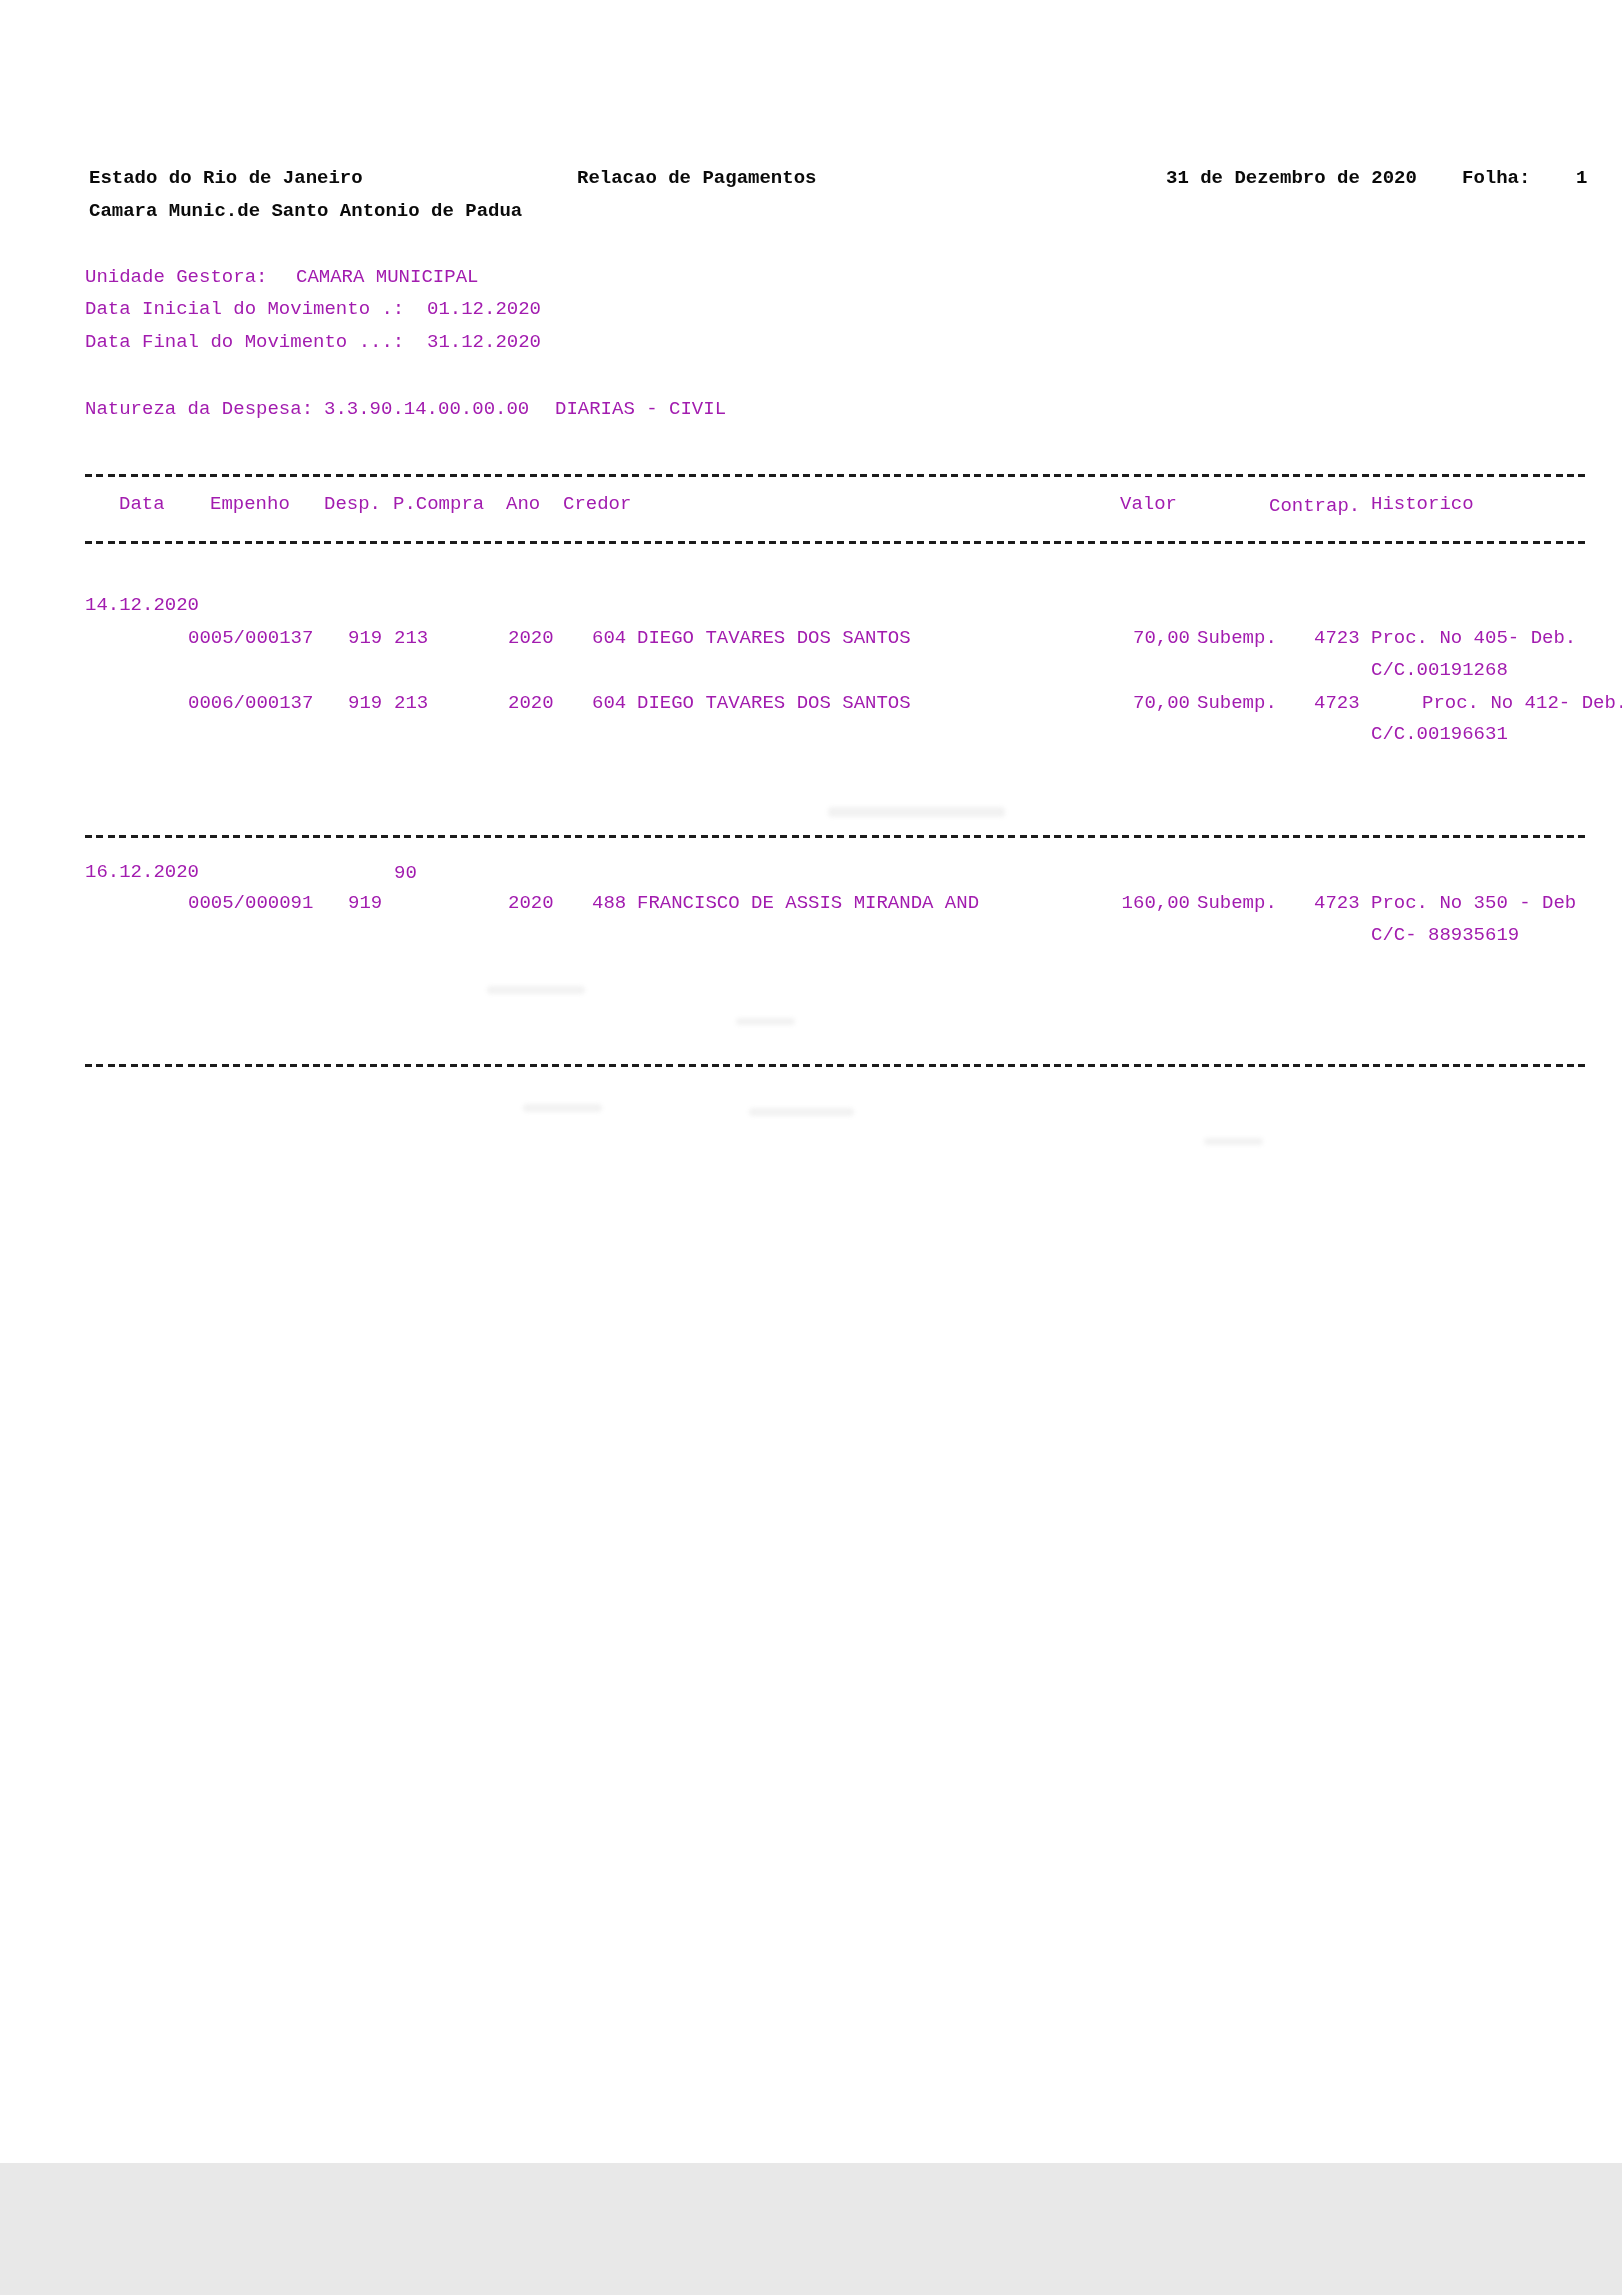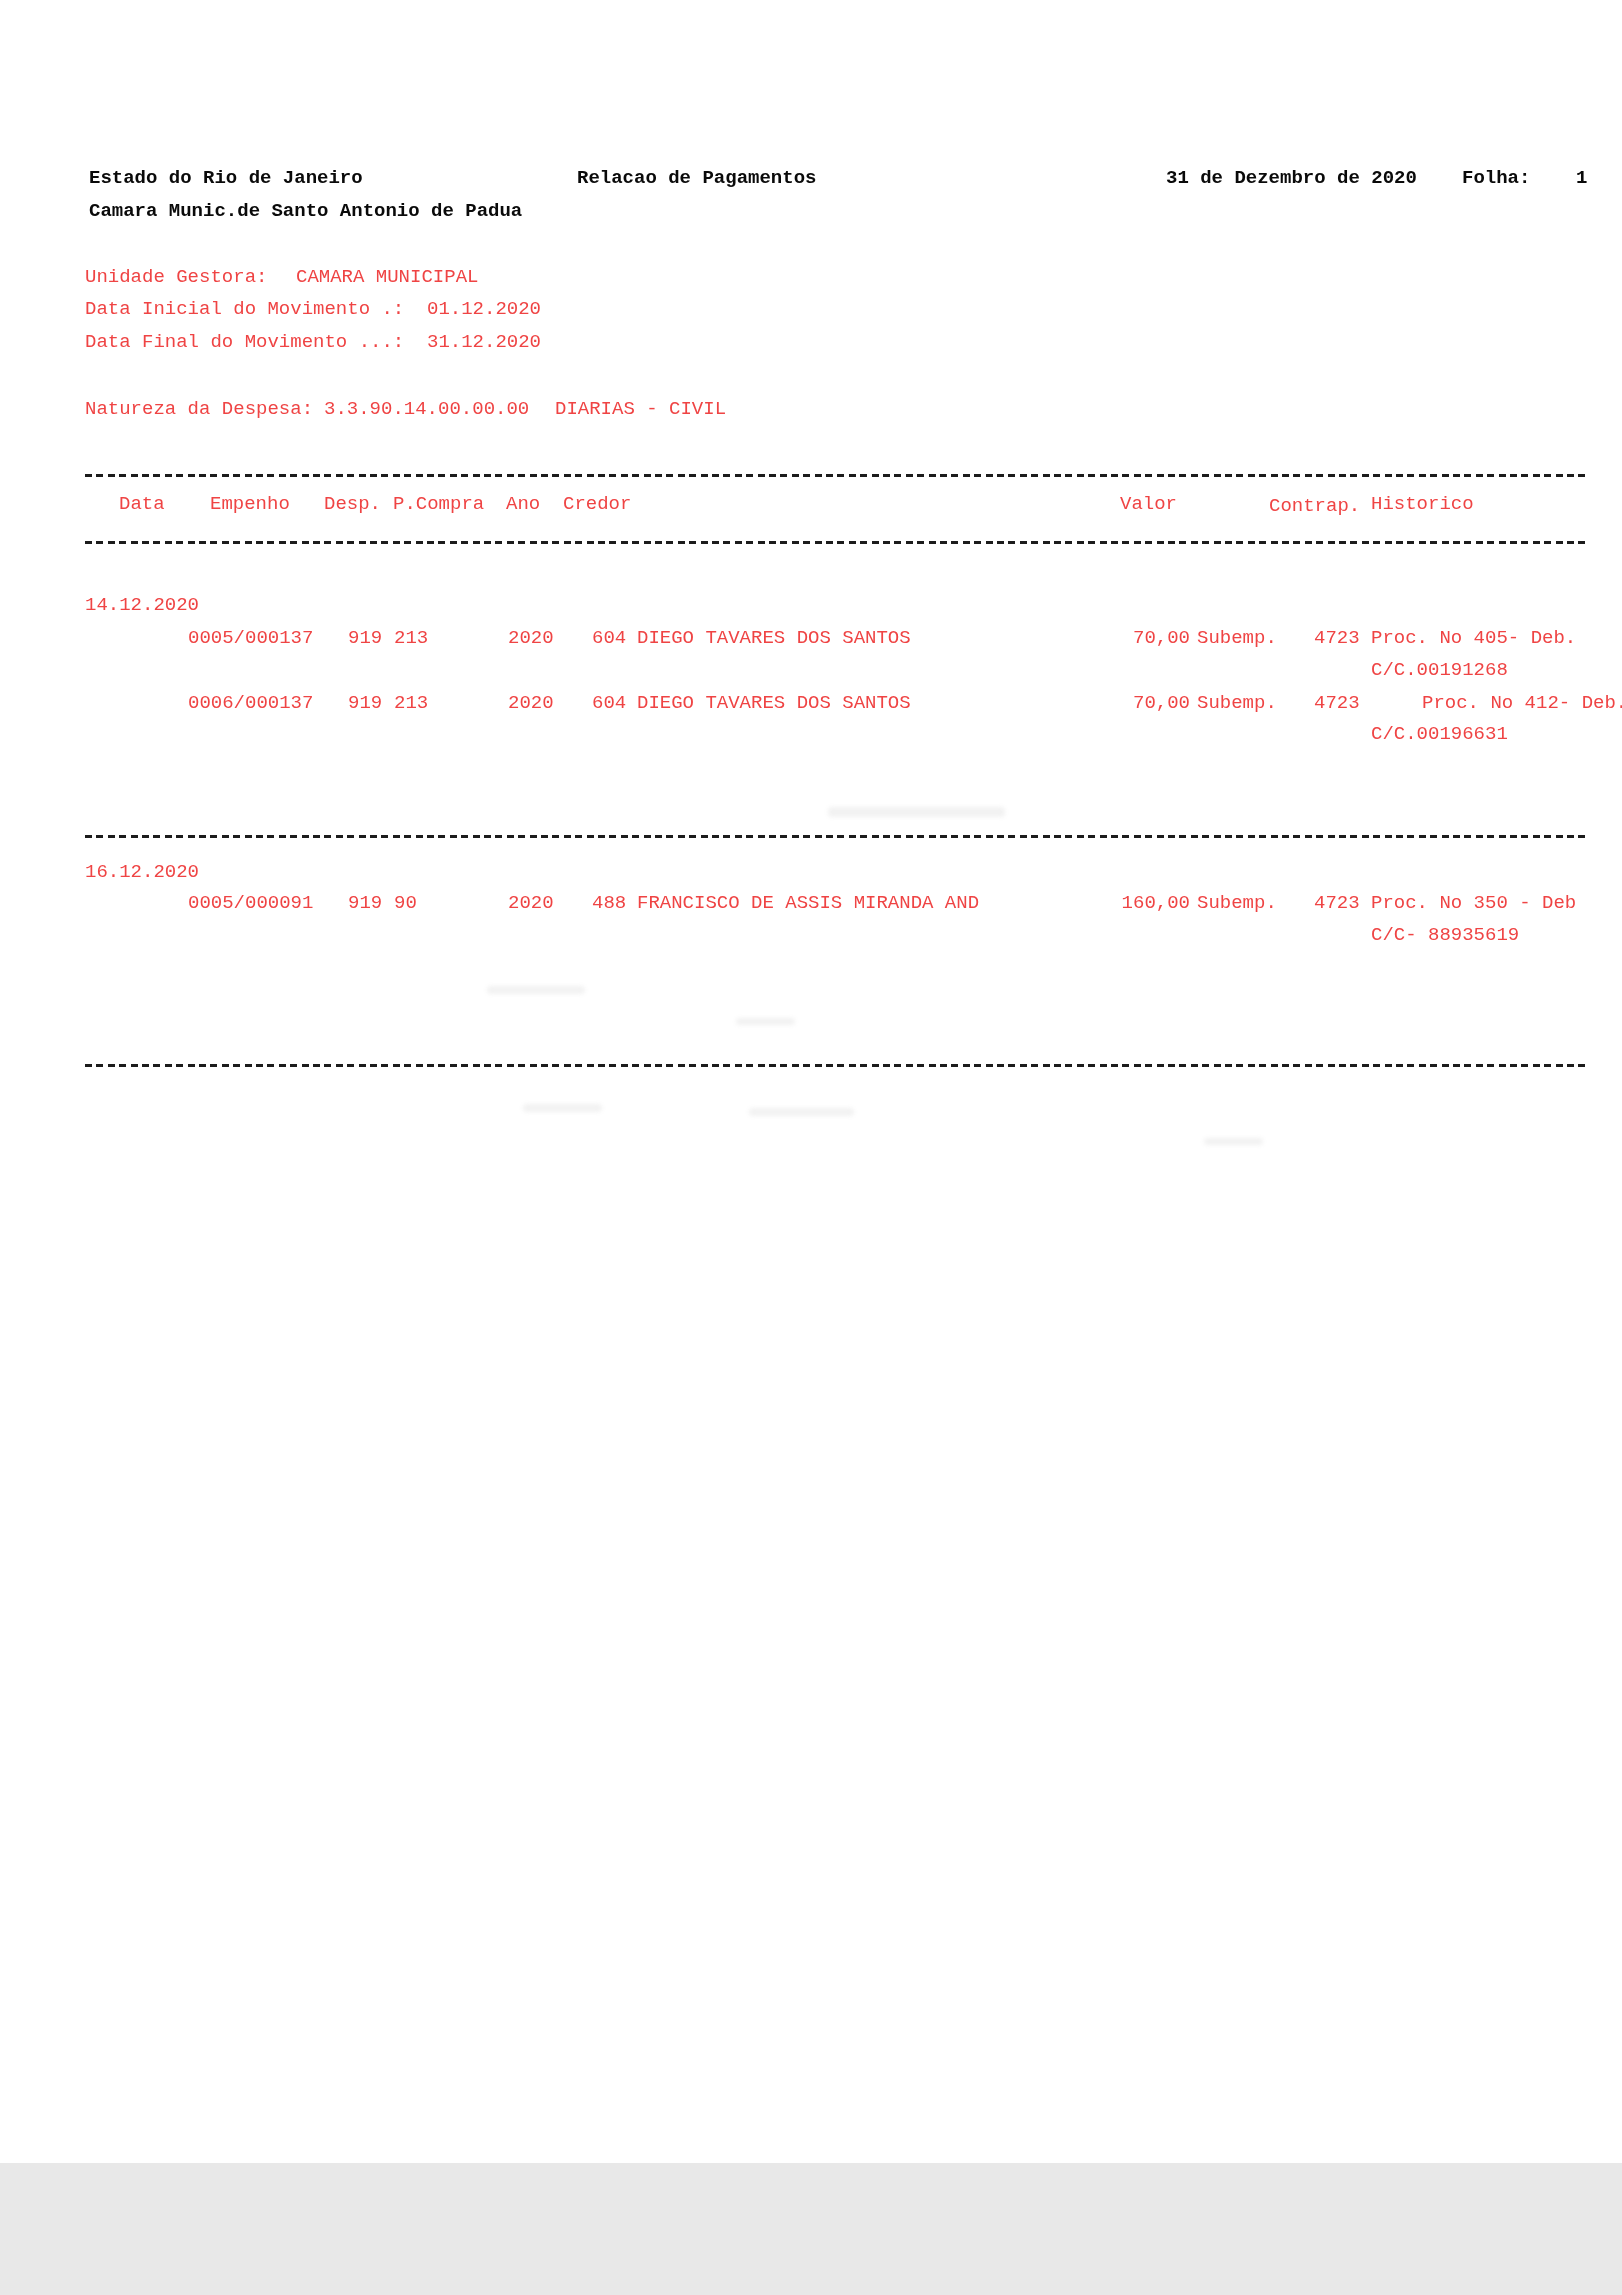--- a/index.html
+++ b/index.html
@@ -10,21 +10,21 @@
     background: #ffffff;
     overflow: hidden;
     font-family: "Liberation Mono", "DejaVu Sans Mono", monospace;
   }
   .ln {
     position: absolute;
     font-family: "Liberation Mono", "DejaVu Sans Mono", monospace;
     font-size: 19px;
     line-height: 19px;
     white-space: pre;
-    color: #ef4444;
+    color: #a21caf;
     letter-spacing: 0;
   }
   .b {
     font-weight: bold;
     color: #0a0a0a;
   }
   .val-right {
     width: 143px;
     text-align: right;
   }
@@ -112,21 +112,21 @@
     <span class="ln" style="left:1371px; top:725px;">C/C.00196631</span>
   </div>
 
   <div class="sep" style="top:835px;"></div>
 
   <span class="ln" style="left:85px; top:863px;">16.12.2020</span>
 
   <div>
     <span class="ln" style="left:188px; top:894px;">0005/000091</span>
     <span class="ln" style="left:348px; top:894px;">919</span>
-    <span class="ln" style="left:394px; top:894px;">90</span>
+    <span class="ln" style="left:394px; top:864px;">90</span>
     <span class="ln" style="left:508px; top:894px;">2020</span>
     <span class="ln" style="left:592px; top:894px;">488</span>
     <span class="ln" style="left:637px; top:894px;">FRANCISCO DE ASSIS MIRANDA AND</span>
     <span class="ln val-right" style="left:1047px; top:894px;">160,00</span>
     <span class="ln" style="left:1197px; top:894px;">Subemp.</span>
     <span class="ln" style="left:1314px; top:894px;">4723</span>
     <span class="ln" style="left:1371px; top:894px;">Proc. No 350 - Deb</span>
     <span class="ln" style="left:1371px; top:926px;">C/C- 88935619</span>
   </div>
 

